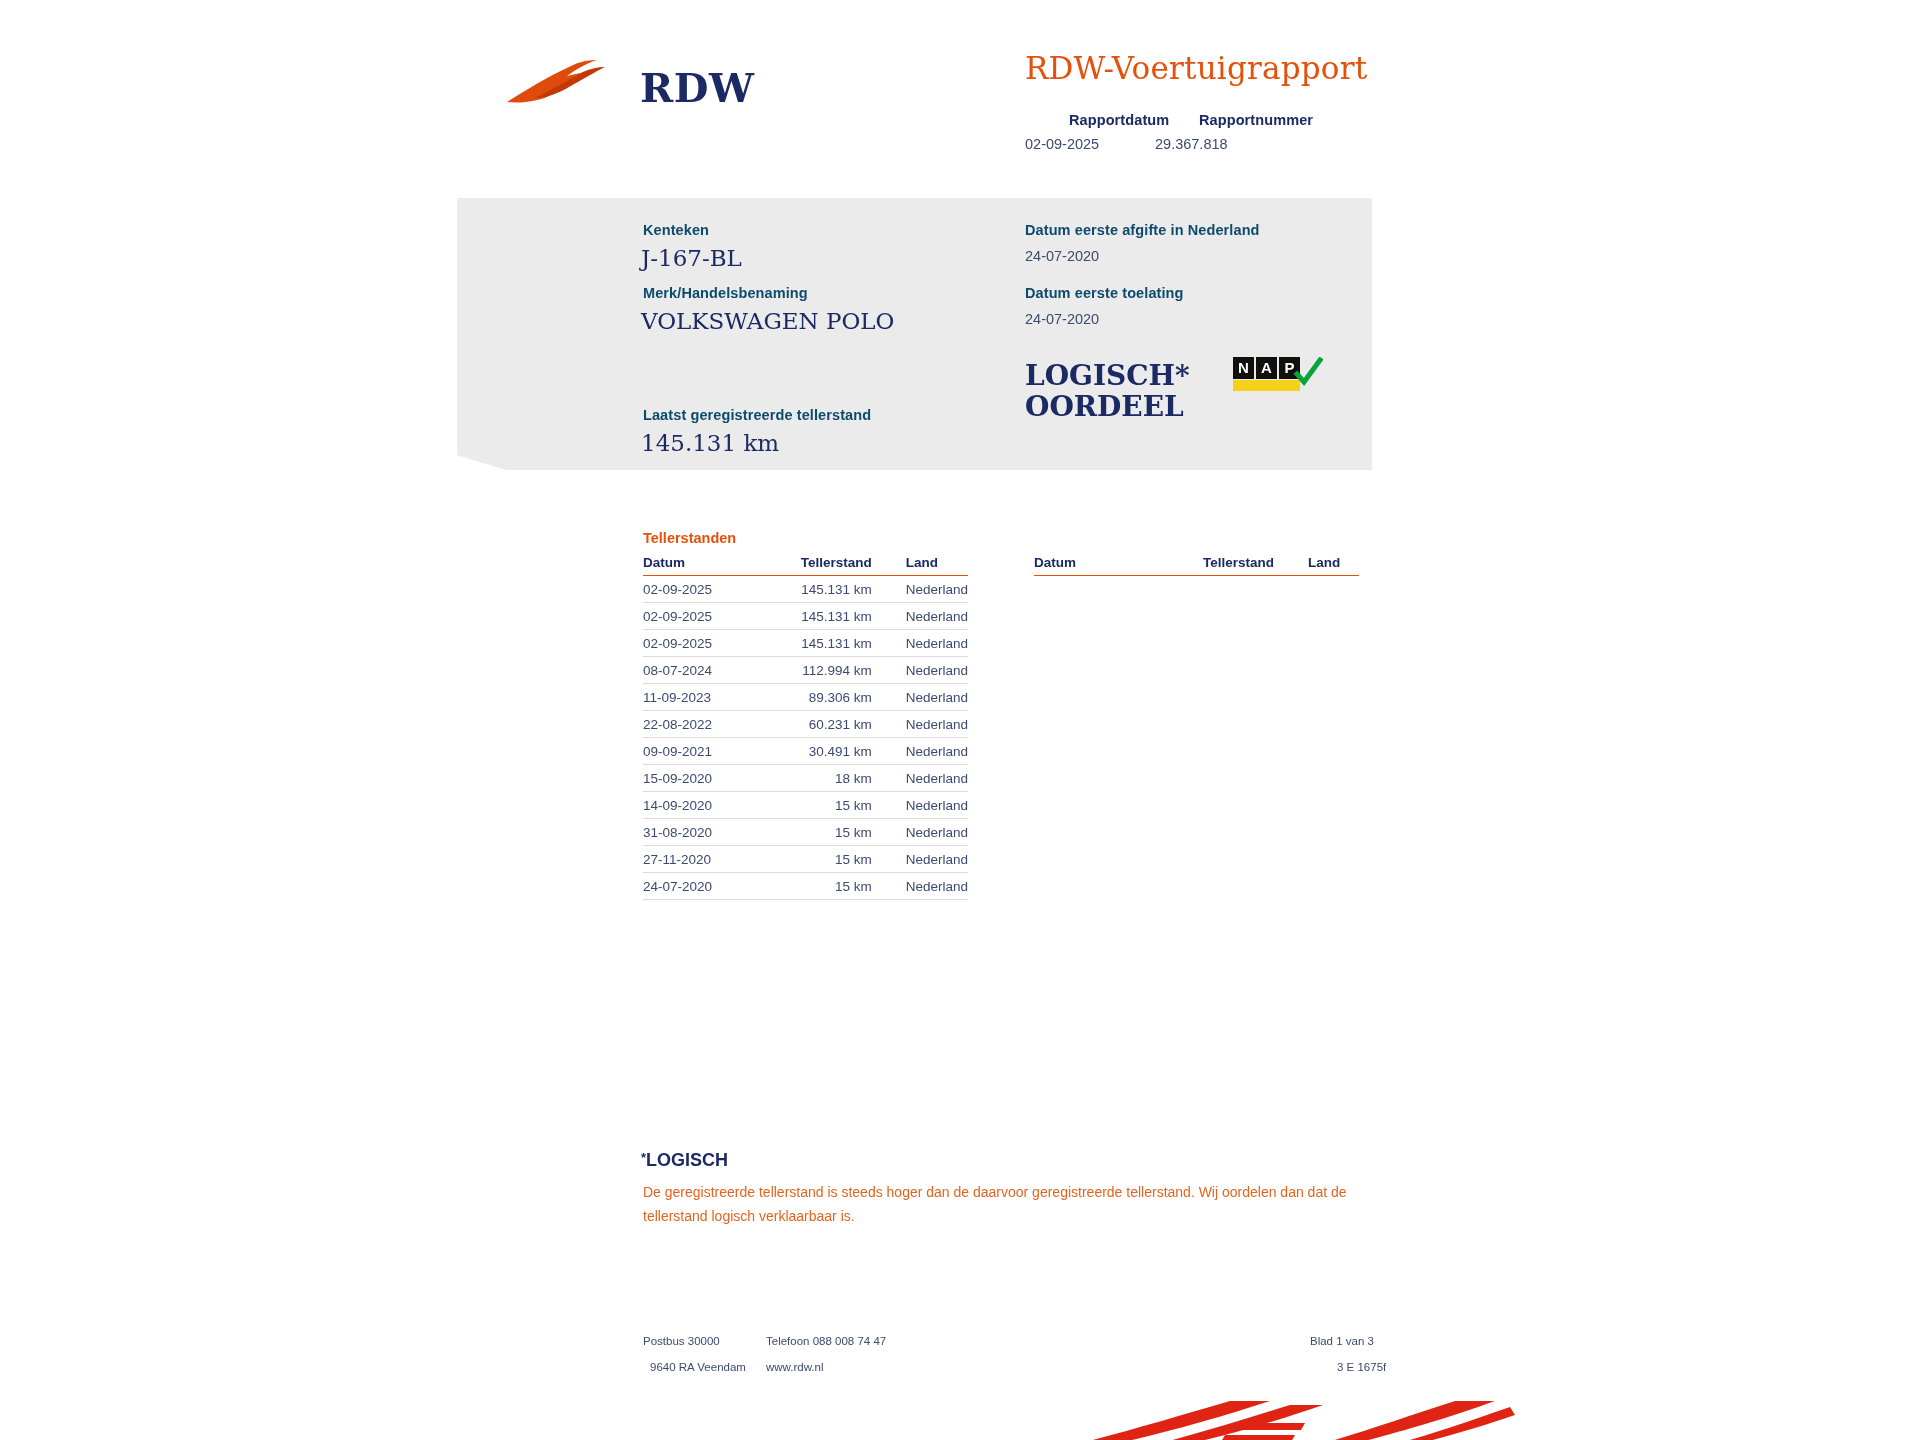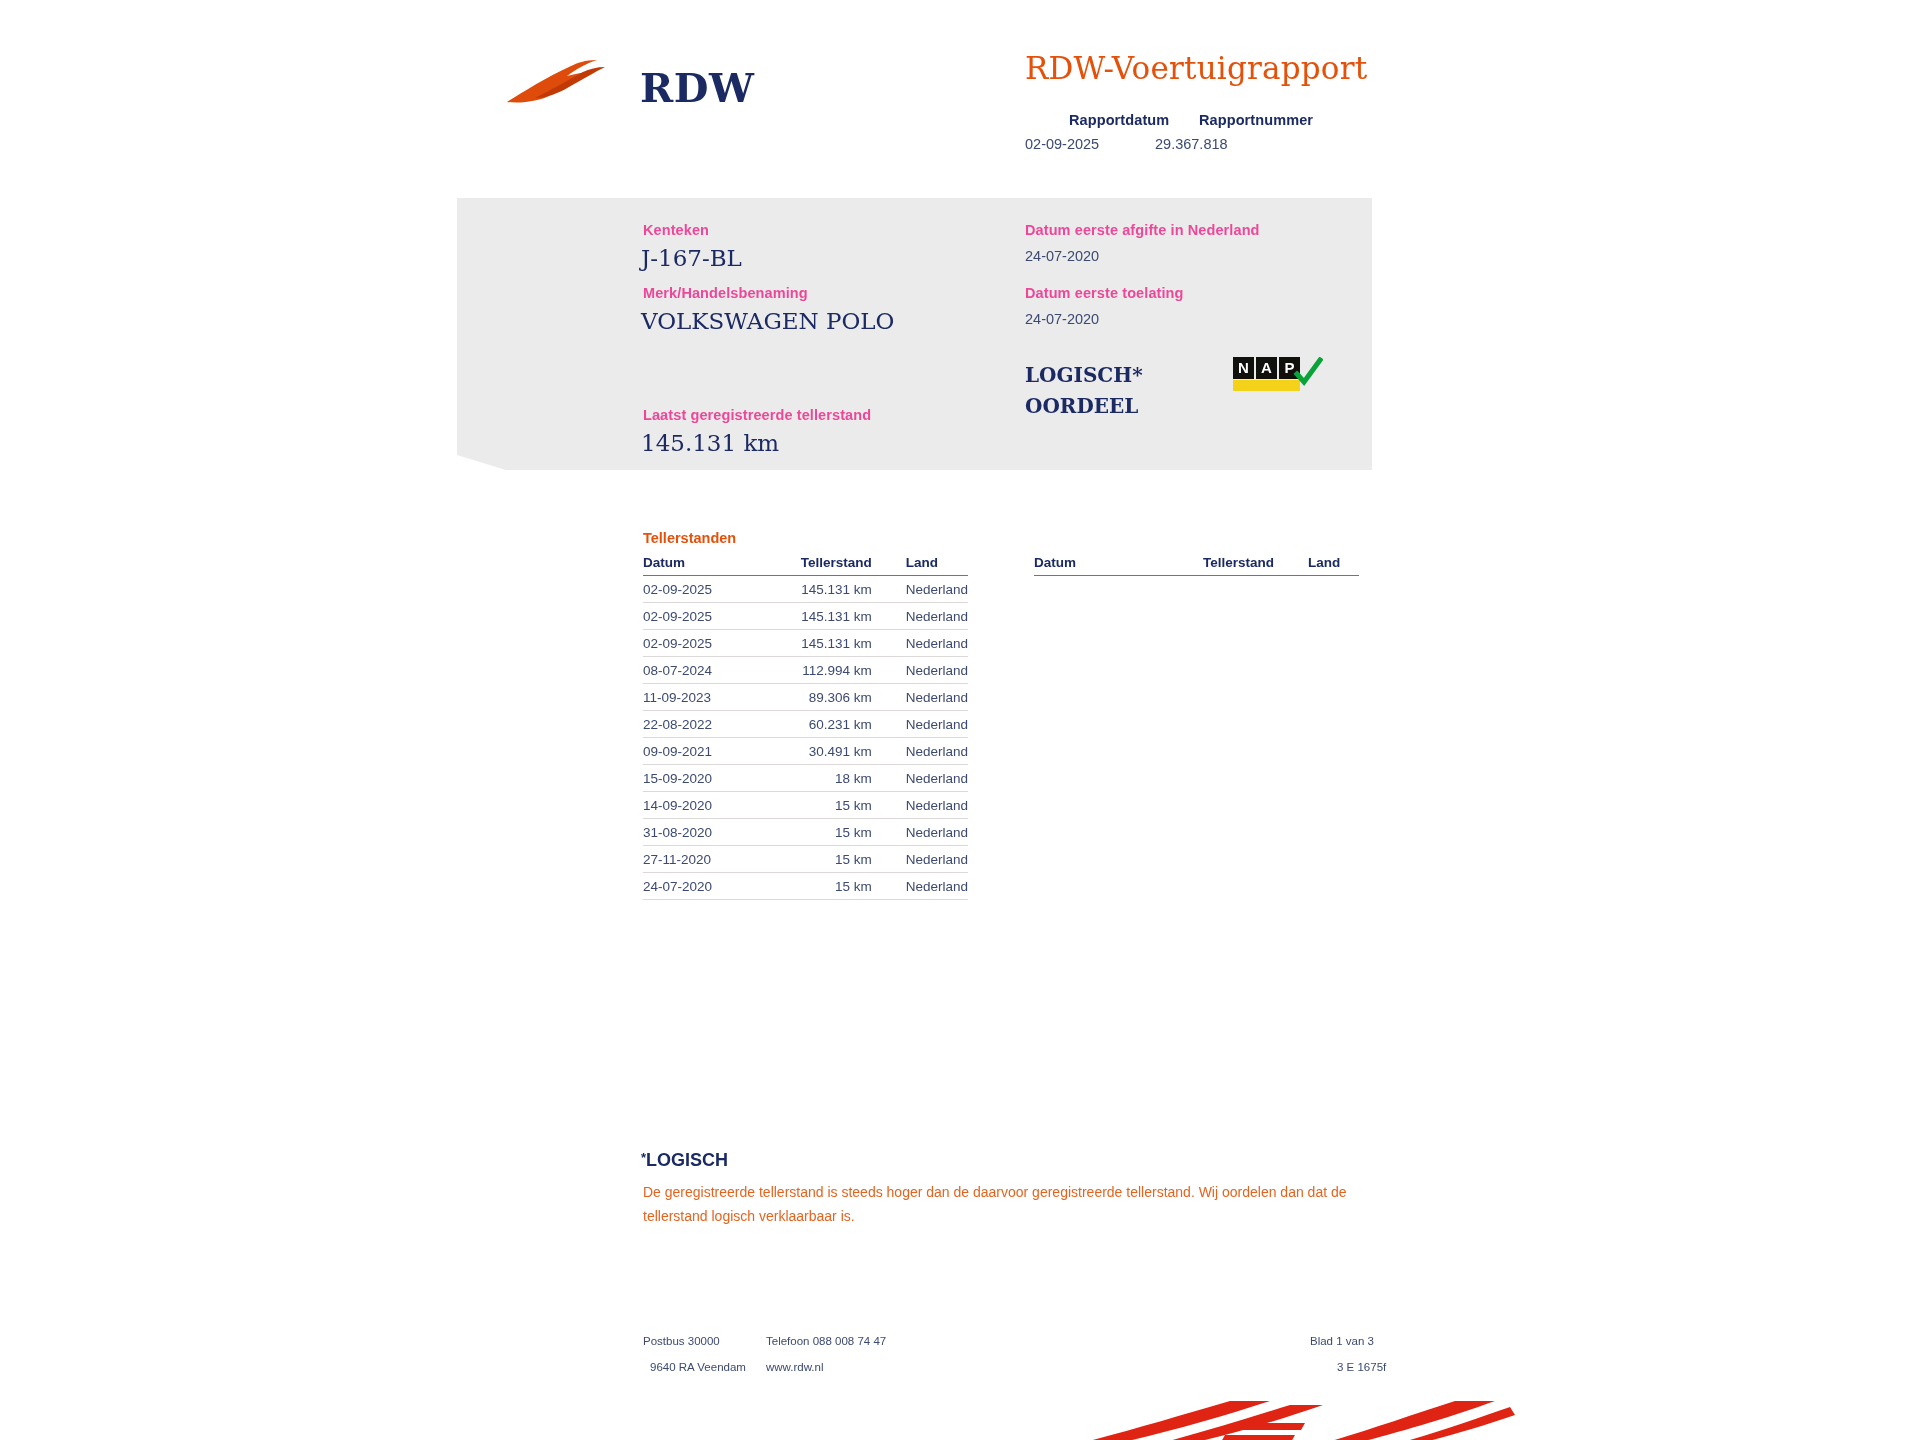--- a/index.html
+++ b/index.html
@@ -94,21 +94,21 @@
     width: 118px;
     height: 36px;
     background: #ffffff;
     clip-path: polygon(0 0, 0 36px, 118px 36px);
   }
 
   .fld-label {
     position: absolute;
     font-size: 14.5px;
     font-weight: 700;
-    color: #ec4899;
+    color: #0c4a6e;
     letter-spacing: 0.1px;
   }
   .fld-value {
     position: absolute;
     font-family: "DejaVu Serif", serif;
     font-size: 23px;
     color: #1b2a63;
   }
   .fld-value-small {
     position: absolute;
@@ -126,21 +126,21 @@
   #lbl-afgifte { left: 1025px; top: 222px; }
   #val-afgifte { left: 1025px; top: 248px; }
   #lbl-toelating { left: 1025px; top: 285px; }
   #val-toelating { left: 1025px; top: 311px; }
 
   .oordeel {
     position: absolute;
     left: 1025px;
     top: 360px;
     font-family: "DejaVu Serif", serif;
-    font-size: 20px;
+    font-size: 28px;
     font-weight: 700;
     color: #1b2a63;
     line-height: 31px;
     width: 200px;
   }
   .nap-badge {
     position: absolute;
     left: 1233px;
     top: 357px;
     width: 92px;

